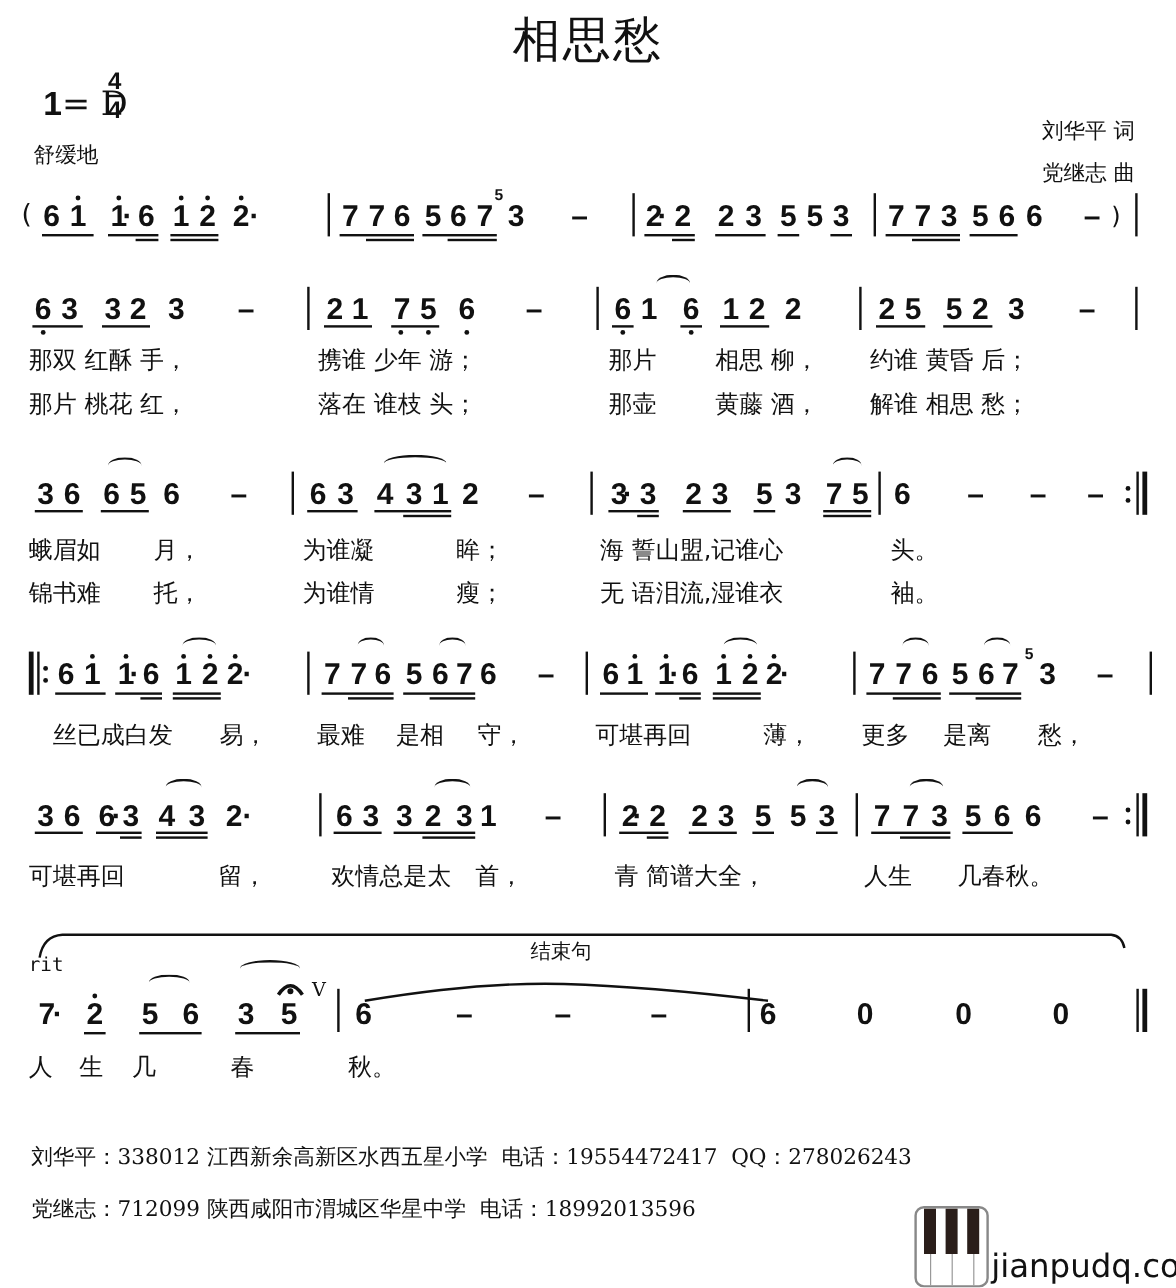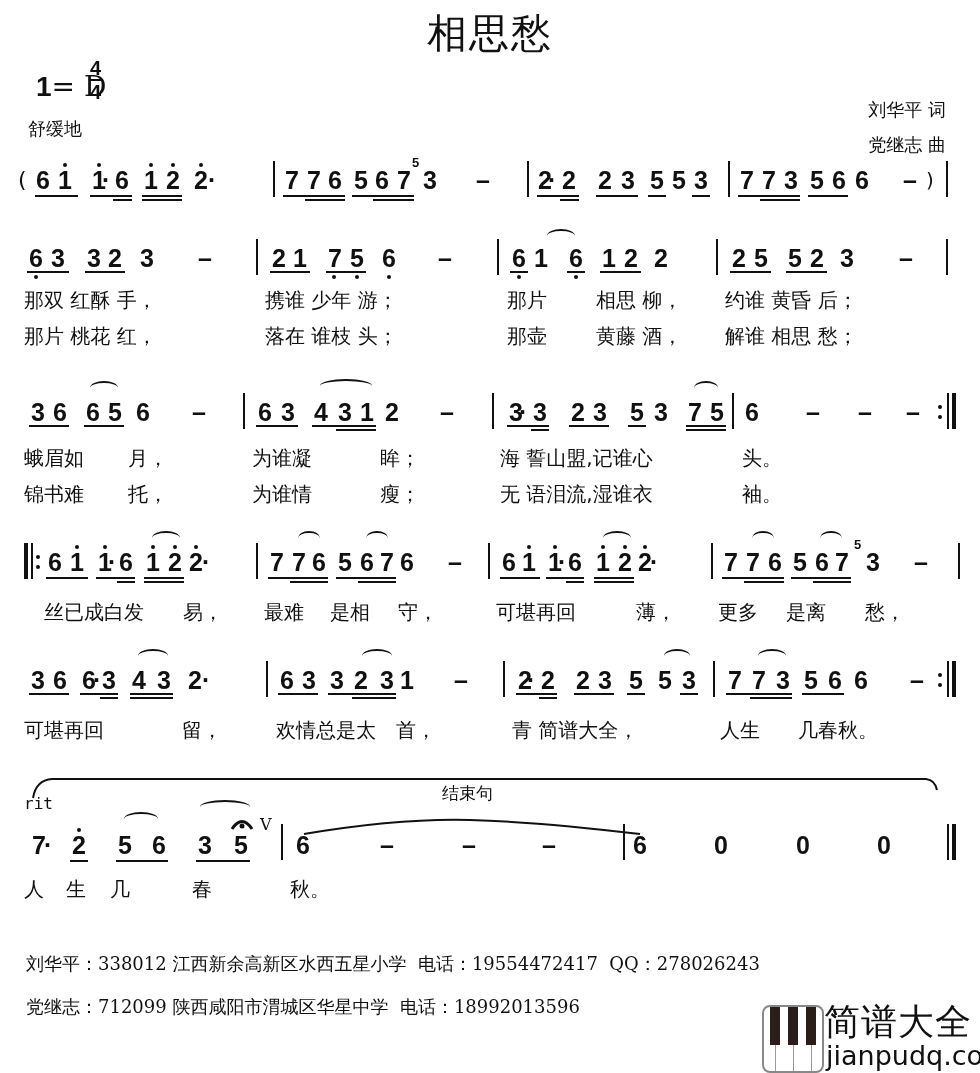--- a/index.html
+++ b/index.html
@@ -445,15 +445,14 @@
 
 <div class="abs logo">
   <div class="piano">
     <span class="k" style="left:6px"></span>
     <span class="k" style="left:24px"></span>
     <span class="k" style="left:42px"></span>
     <span class="s" style="left:11px"></span>
     <span class="s" style="left:29px"></span>
     <span class="s" style="left:47px"></span>
   </div>
-  <div class="logo-cn">简谱大全</div>
   <div class="logo-en">jianpudq.com</div>
 </div>
 
 </body></html>

